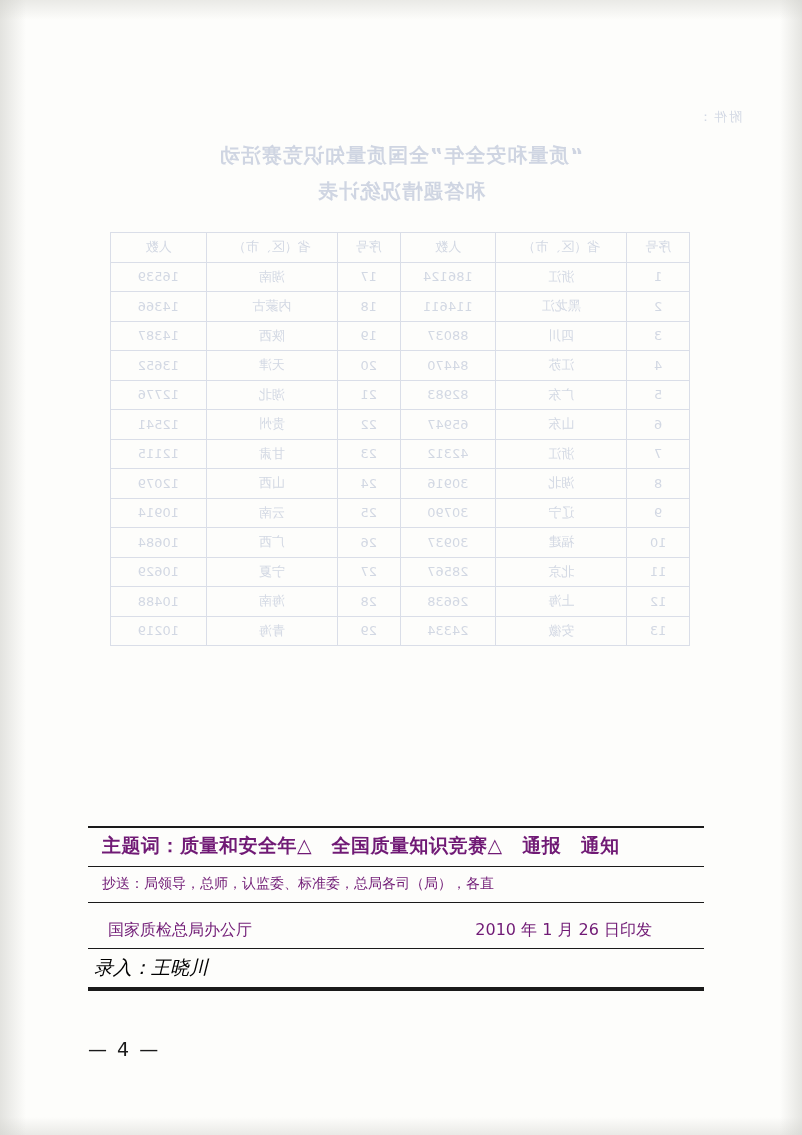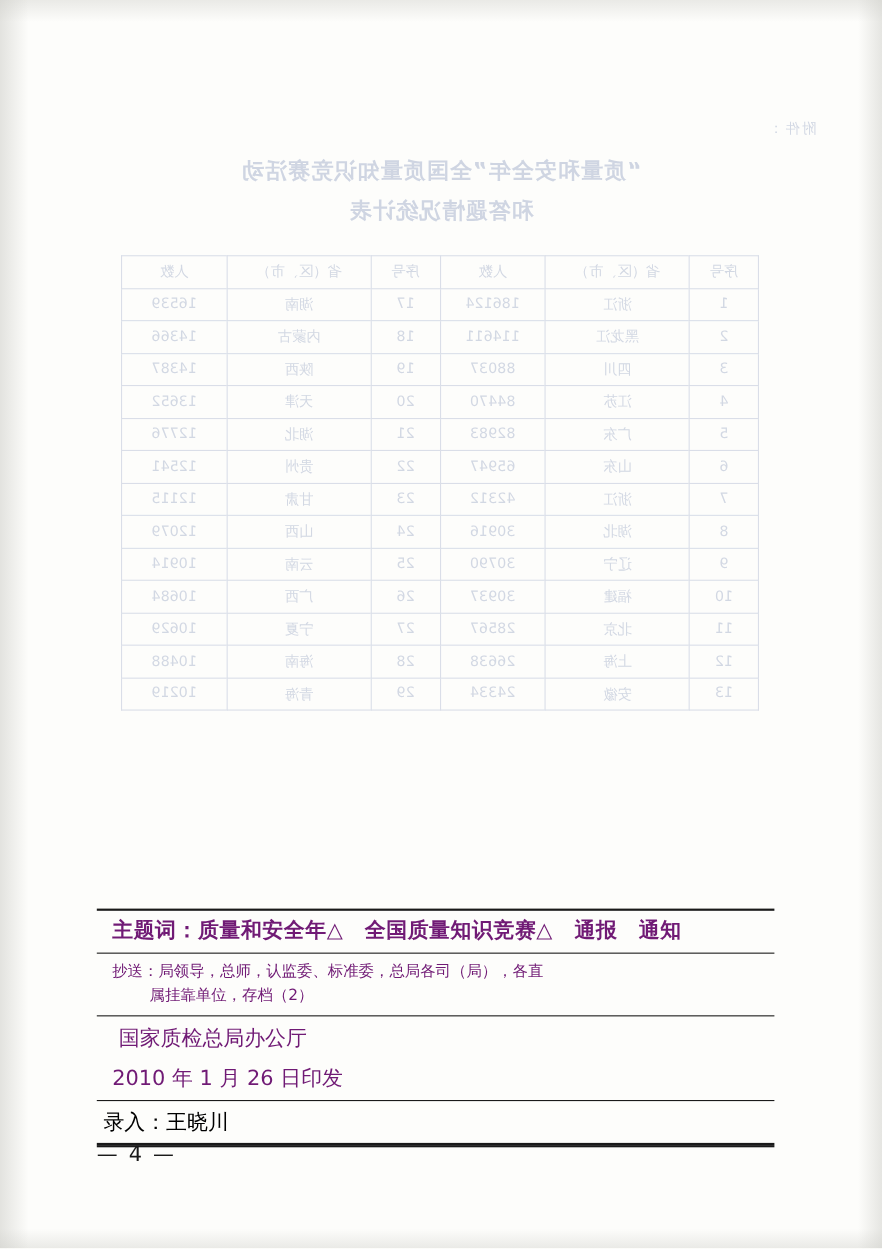--- a/index.html
+++ b/index.html
@@ -121,38 +121,37 @@
     padding-bottom: 7px;
   }
   .cc-indent {
     display: block;
     padding-left: 34px;
   }
   .issuer-row {
     display: flex;
     justify-content: space-between;
     align-items: baseline;
-    font-size: 19px;
+    font-size: 16px;
     padding-top: 7px;
     padding-bottom: 7px;
-    flex-direction: column;
   }
   .issuer-row > span:first-child { padding-left: 6px; }
   .issuer-row > span:last-child { padding-right: 38px; margin-top: 10px; }
 
   .typist-row {
     display: flex;
     justify-content: space-between;
     align-items: baseline;
     font-size: 19px;
     padding-top: 6px;
     padding-bottom: 6px;
     border-bottom: 2px solid #1a1a1a;
   }
-  .typist-row > span:first-child { padding-left: 6px; }
+  .typist-row > span:first-child { padding-left: 6px; font-style: italic; }
   .typist-row > span:last-child { padding-right: 46px; }
 
   .page-number {
     position: absolute;
     left: 88px;
     top: 1038px;
     font-size: 19px;
     color: #1a1a1a;
     letter-spacing: 2px;
     font-family: "DejaVu Sans", sans-serif;
@@ -284,21 +283,20 @@
       </tr>
     </tbody>
   </table>
 
   <div class="footer-block">
     <div class="fb-row kw-row">
       <span>主题词：</span><span>质量和安全年△　全国质量知识竞赛△　通报　通知</span>
     </div>
     <div class="fb-row cc-row">
       <span>抄送：</span><span>局领导，总师，认监委、标准委，总局各司（局），各直</span>
-      <span class="cc-indent">属挂靠单位，存档（2）</span>
     </div>
     <div class="fb-row issuer-row">
       <span>国家质检总局办公厅</span>
       <span>2010 年 1 月 26 日印发</span>
     </div>
     <div class="typist-row">
       <span>录入：王晓川</span>
     </div>
   </div>
 

